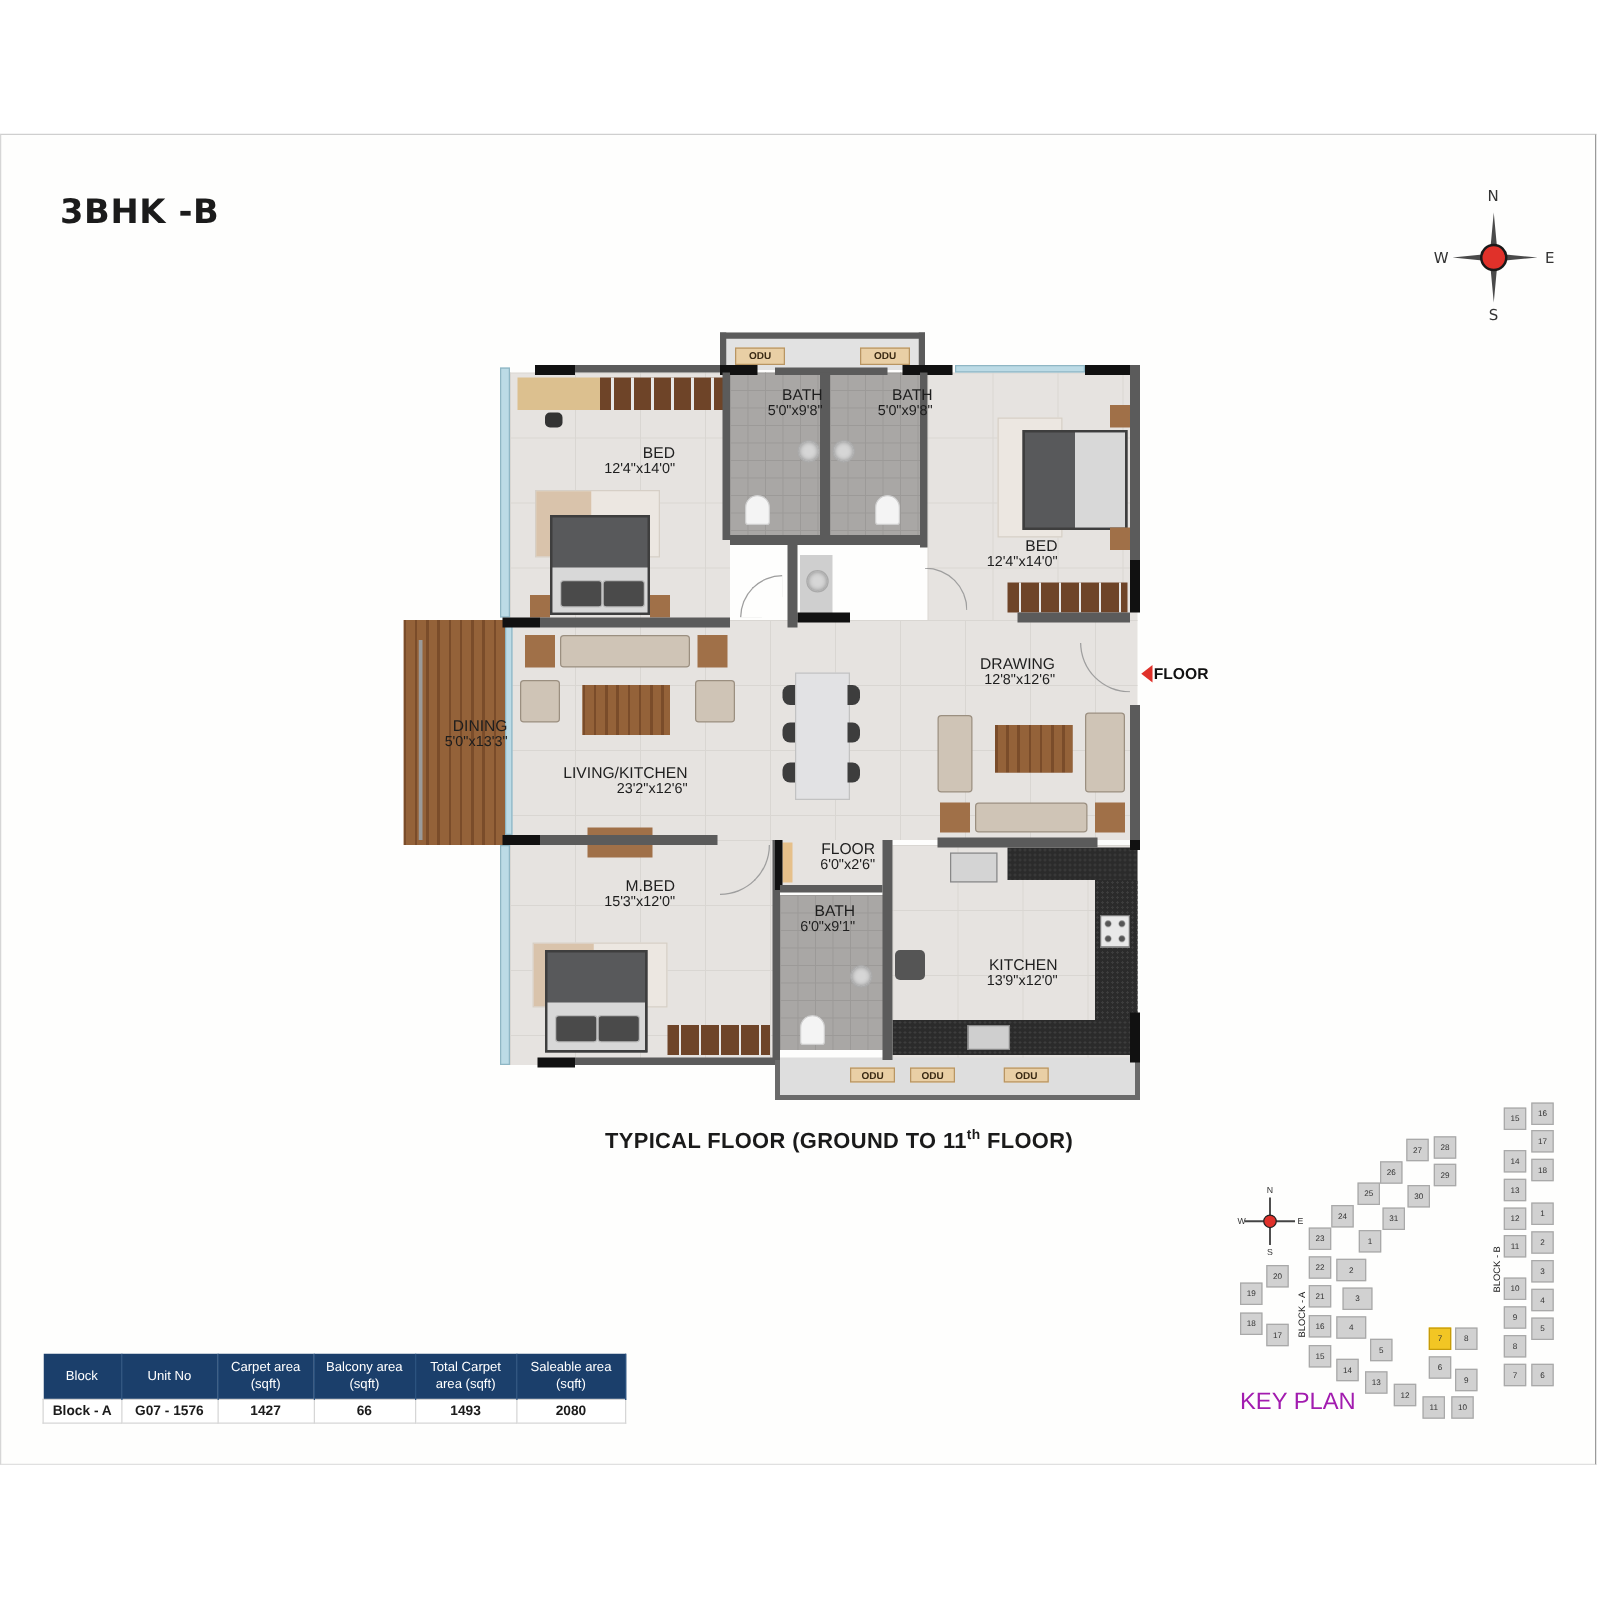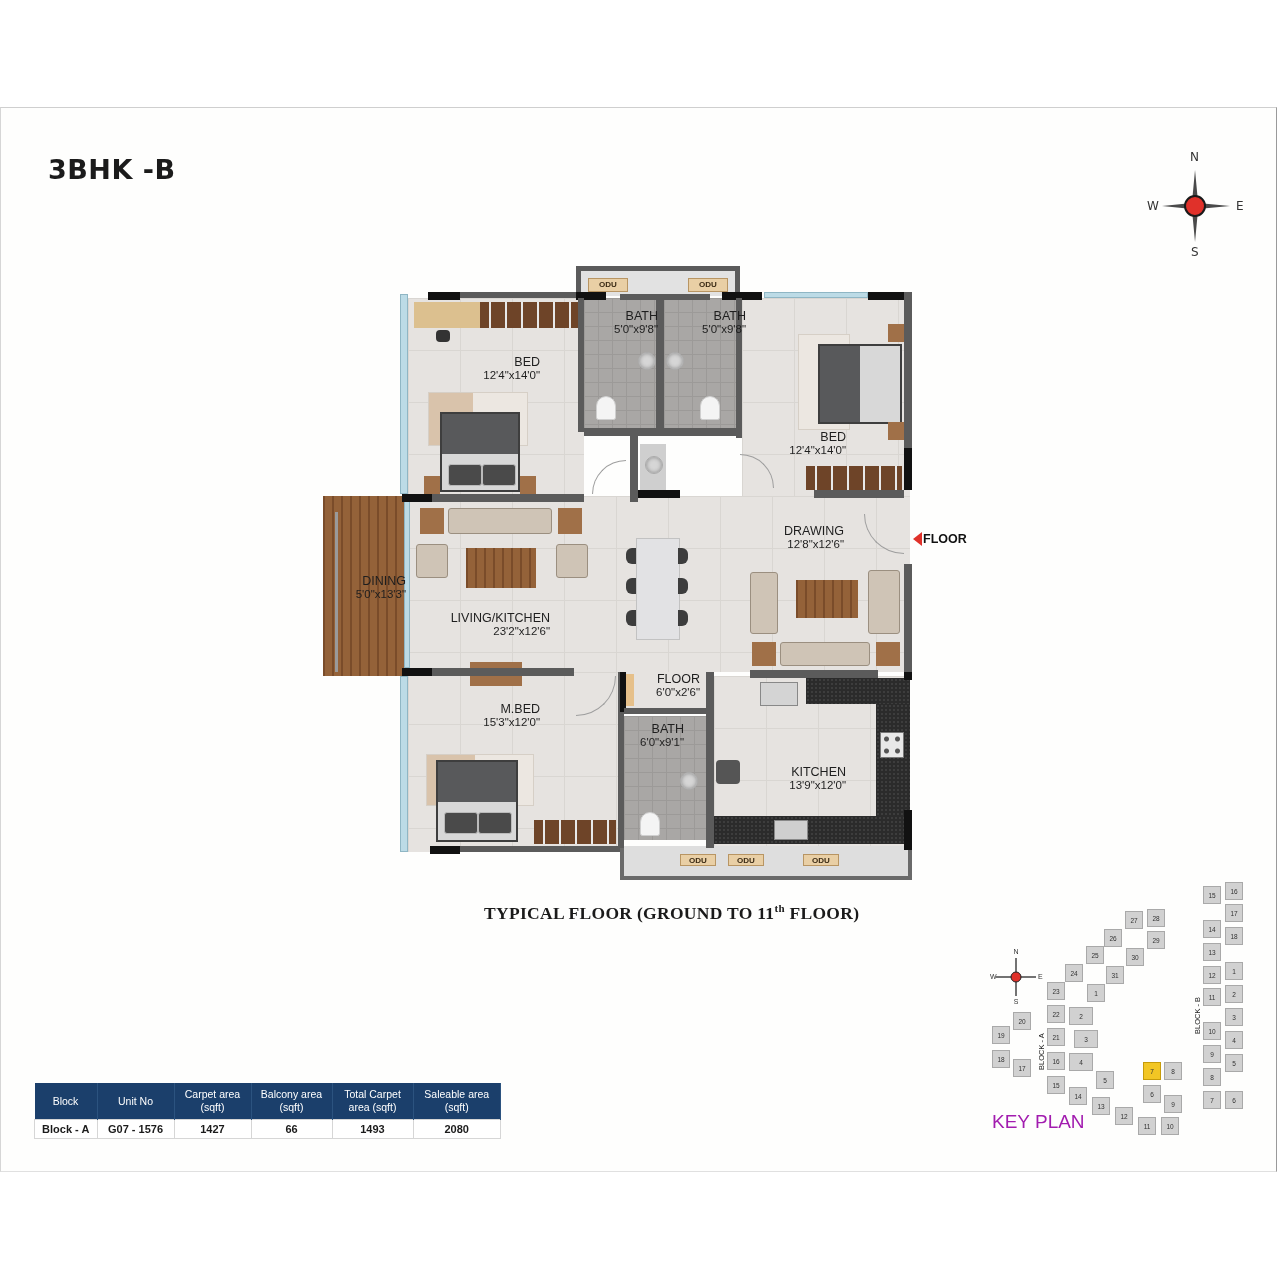--- a/index.html
+++ b/index.html
@@ -28,21 +28,21 @@
   .rug{position:absolute;background:#ece7e1;border:1px solid #d6cfc6;box-sizing:border-box;}
   .rug .beige{position:absolute;left:0;top:0;width:45%;height:100%;background:#d9c3ab;}
   .toilet{position:absolute;background:#f4f4f4;border-radius:12px 12px 3px 3px;border:1px solid #cfcfcf;}
   .basin{position:absolute;background:#d6d6d6;border-radius:50%;border:1px solid #aaa;box-shadow:inset 0 0 4px #888;}
   .odu{position:absolute;background:#e9cfa5;border:1px solid #b89563;box-sizing:border-box;font-size:8px;font-weight:bold;text-align:center;line-height:11px;color:#3a2a14;}
   .counter{position:absolute;background:#2b2b2b;background-image:radial-gradient(#3d3d3d 1px,transparent 1px);background-size:4px 4px;}
   .door{position:absolute;border:1px solid #9e9e9e;box-sizing:border-box;}
   .entry{position:absolute;left:913px;top:532px;display:flex;align-items:center;}
   .entry .tri{width:0;height:0;border-top:7px solid transparent;border-bottom:7px solid transparent;border-right:9px solid #e0312a;}
   .entry .tx{font-weight:bold;font-size:12.5px;margin-left:1px;color:#111;}
-  .caption{position:absolute;left:484px;top:902px;font-size:17.5px;font-weight:bold;letter-spacing:0.3px;color:#1a1a1a;font-family:Liberation Serif, serif;}
+  .caption{position:absolute;left:484px;top:902px;font-size:17.5px;font-weight:bold;letter-spacing:0.3px;color:#1a1a1a;font-family:Liberation Sans, sans-serif;}
   .caption sup{font-size:11px;}
   table.units{position:absolute;left:34px;top:1083px;width:467px;border-collapse:collapse;font-size:10.5px;}
   table.units th{background:#1b3f6b;color:#fff;font-weight:normal;text-align:center;padding:3px 2px;line-height:13px;height:30px;border-right:1px solid #2c537f;}
   table.units td{text-align:center;font-weight:bold;padding:3px 2px;border:1px solid #d6d6d6;background:#fff;color:#1b1b1b;font-size:11px;}
   .keyplan{position:absolute;left:980px;top:880px;width:270px;height:260px;}
   .kp-bldg{position:absolute;background:#d1d1d1;border:1px solid #a9a9a9;box-sizing:border-box;font-size:6.5px;text-align:center;color:#333;display:flex;align-items:center;justify-content:center;}
   .kp-bldg.sel{background:#f2c624;border-color:#c69b0a;}
   .kp-title{position:absolute;left:12px;top:231px;font-size:19px;color:#a21caf;}
   .kp-block{position:absolute;font-size:7.5px;color:#222;transform:rotate(-90deg);transform-origin:left top;white-space:nowrap;}
 </style>

